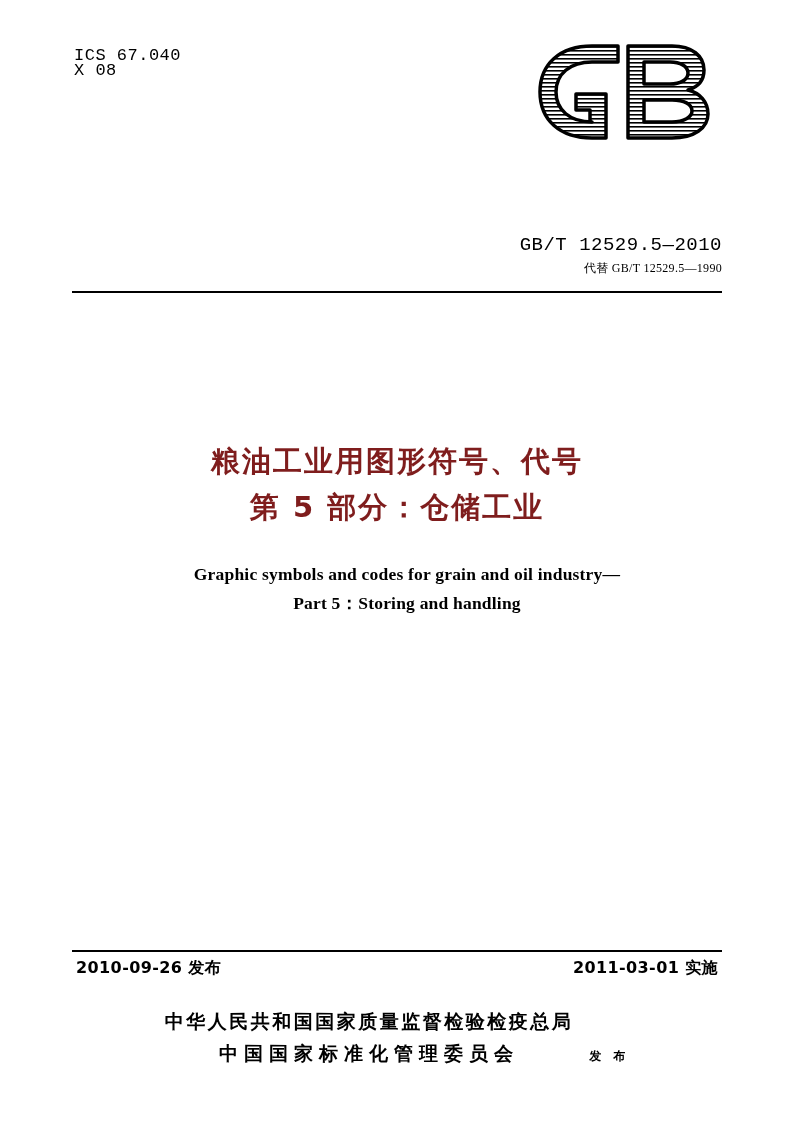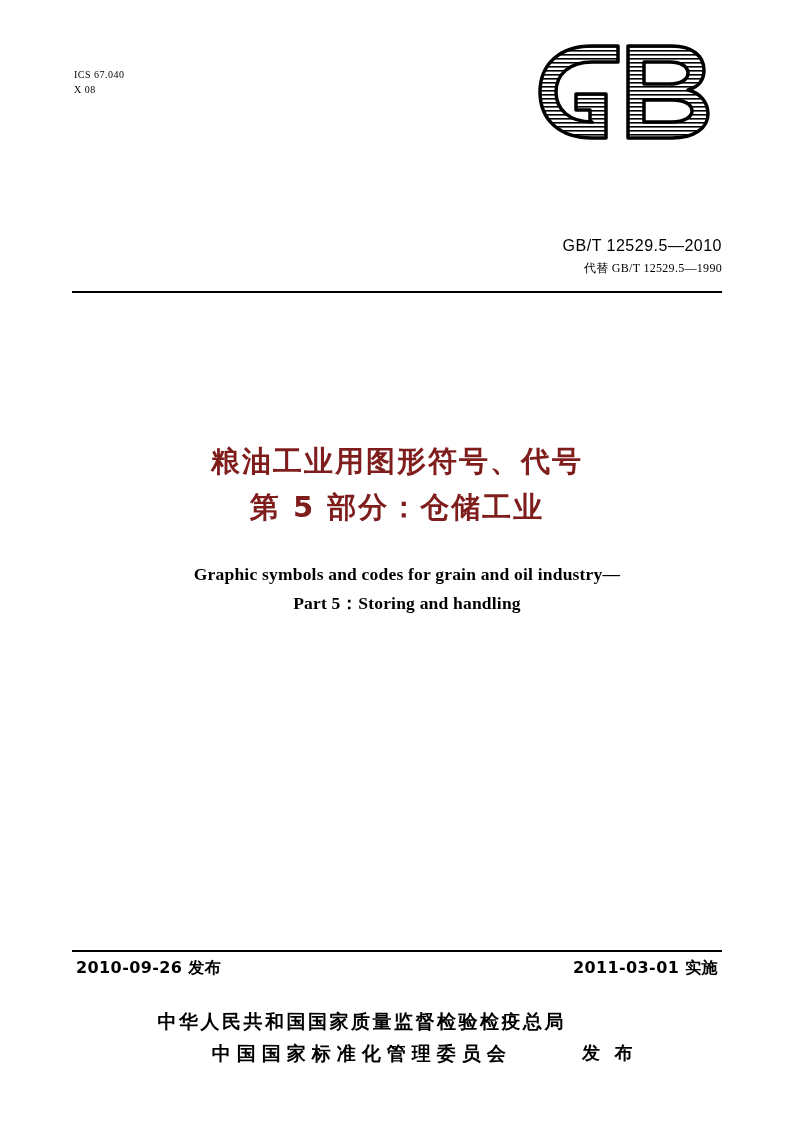--- a/index.html
+++ b/index.html
@@ -18,26 +18,25 @@
     margin: 0 auto;
     background: #ffffff;
     overflow: hidden;
   }
 
   
   .ics-block {
     position: absolute;
     left: 74px;
     top: 48px;
-    font-family: Liberation Serif, serif;
-    font-size: 10px;
+    font-family: Liberation Mono, monospace;
+    font-size: 17px;
     line-height: 15px;
     letter-spacing: 0.5px;
     color: #000;
-    margin-top: 19px;
   }
 
   
   .gb-logo {
     position: absolute;
     right: 72px;
     top: 42px;
     width: 190px;
     height: 100px;
   }
@@ -59,22 +58,22 @@
   }
 
   
   .std-no {
     position: absolute;
     right: 72px;
     top: 234px;
     text-align: right;
   }
   .std-no .main {
-    font-family: Liberation Sans, sans-serif;
-    font-size: 16px;
+    font-family: Liberation Mono, monospace;
+    font-size: 19px;
     letter-spacing: 0.5px;
     line-height: 23px;
   }
   .std-no .replace {
     font-family: Liberation Serif, serif;
     font-size: 12px;
     letter-spacing: 0.3px;
     line-height: 18px;
     margin-top: 2px;
   }
@@ -166,21 +165,21 @@
     letter-spacing: 2.5px;
   }
   .publisher .org2 { letter-spacing: 6px; }
   .publisher .issue {
     display: inline-block;
     vertical-align: bottom;
     margin-left: 16px;
     padding-bottom: 4px;
     font-family: "DejaVu Sans", "Liberation Sans", sans-serif;
     font-weight: bold;
-    font-size: 18px;
+    font-size: 12px;
     letter-spacing: 4px;
   }
 </style>
 </head>
 <body>
 
 <div class="page">
 
   <div class="ics-block">
     <div>ICS 67.040</div>

